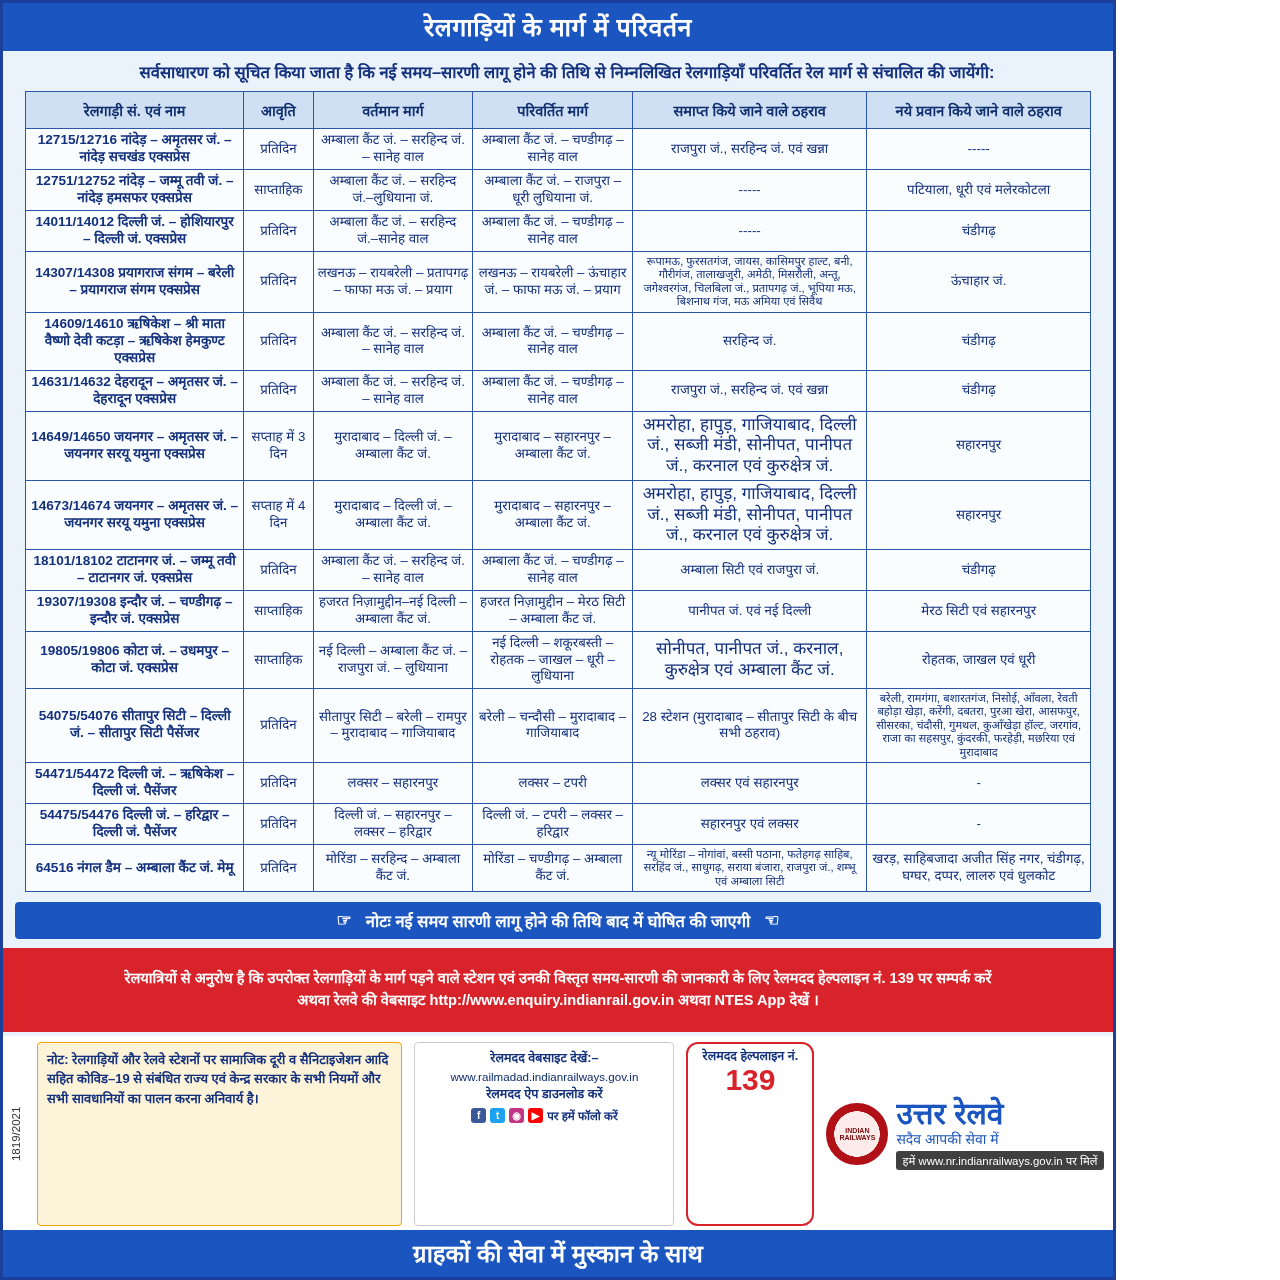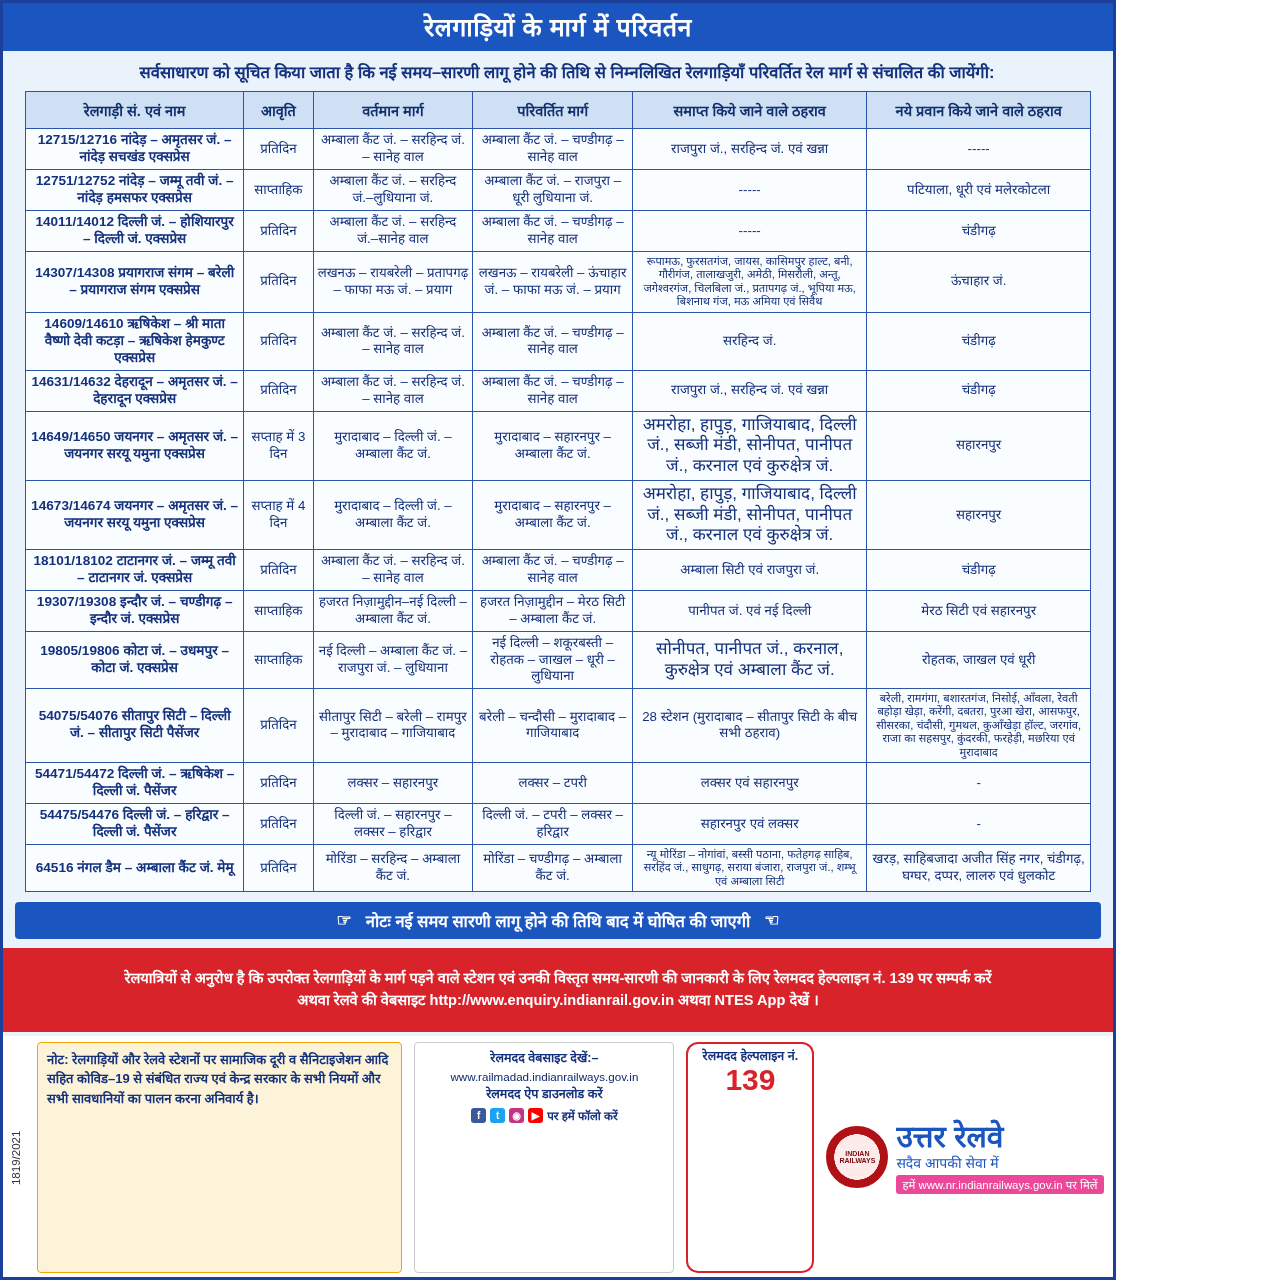--- a/index.html
+++ b/index.html
@@ -152,21 +152,21 @@
     border:2px solid #b01016;
     background:radial-gradient(circle at 50% 50%,#fdeaea 0 55%,#b01016 56% 100%);
     color:#7a0c10;
     font-size:7px;font-weight:bold;
     display:flex;align-items:center;justify-content:center;text-align:center;
     flex:0 0 58px;
   }
   .nr{flex:1;}
   .nr .hi{font-size:30px;font-weight:bold;color:#1b55c0;line-height:1.05;}
   .nr .sub{font-size:14px;font-weight:normal;color:#1b55c0;}
-  .nr .web{margin-top:3px;background:#ec4899;color:#fff;font-size:11.4px;padding:2px 6px;border-radius:3px;display:inline-block;}
+  .nr .web{margin-top:3px;background:#404040;color:#fff;font-size:11.4px;padding:2px 6px;border-radius:3px;display:inline-block;}
   .bottombar{
     background:#1b55c0;color:#fff;text-align:center;
     font-size:24px;font-weight:bold;padding:6px 0 8px 0;
   }
 </style>
 </head>
 <body>
 
 <div class="page">
 
@@ -356,13 +356,14 @@
     <div class="logobox">
       <div class="emblem">INDIAN RAILWAYS</div>
       <div class="nr">
         <div class="hi">उत्तर रेलवे</div>
         <div class="sub">सदैव आपकी सेवा में</div>
         <div class="web">हमें www.nr.indianrailways.gov.in पर मिलें</div>
       </div>
     </div>
   </div>
 
+  <div class="bottombar">ग्राहकों की सेवा में मुस्कान के साथ</div>
 </div>
 
 </body></html>

